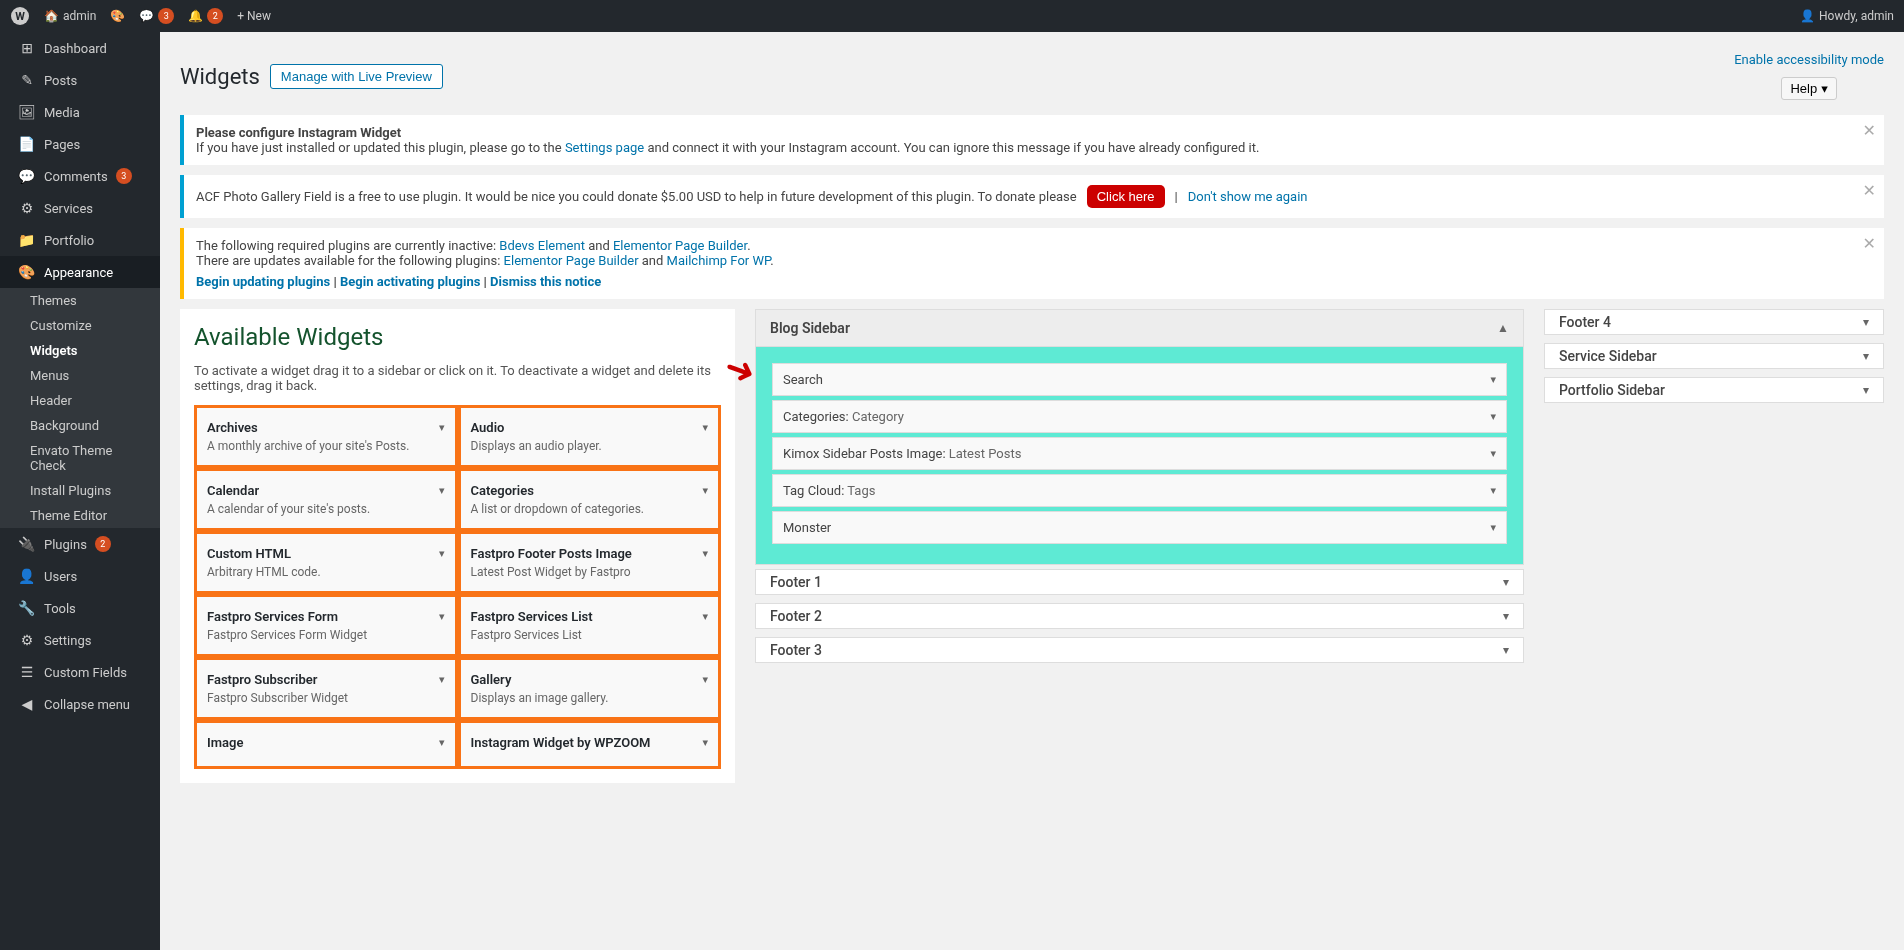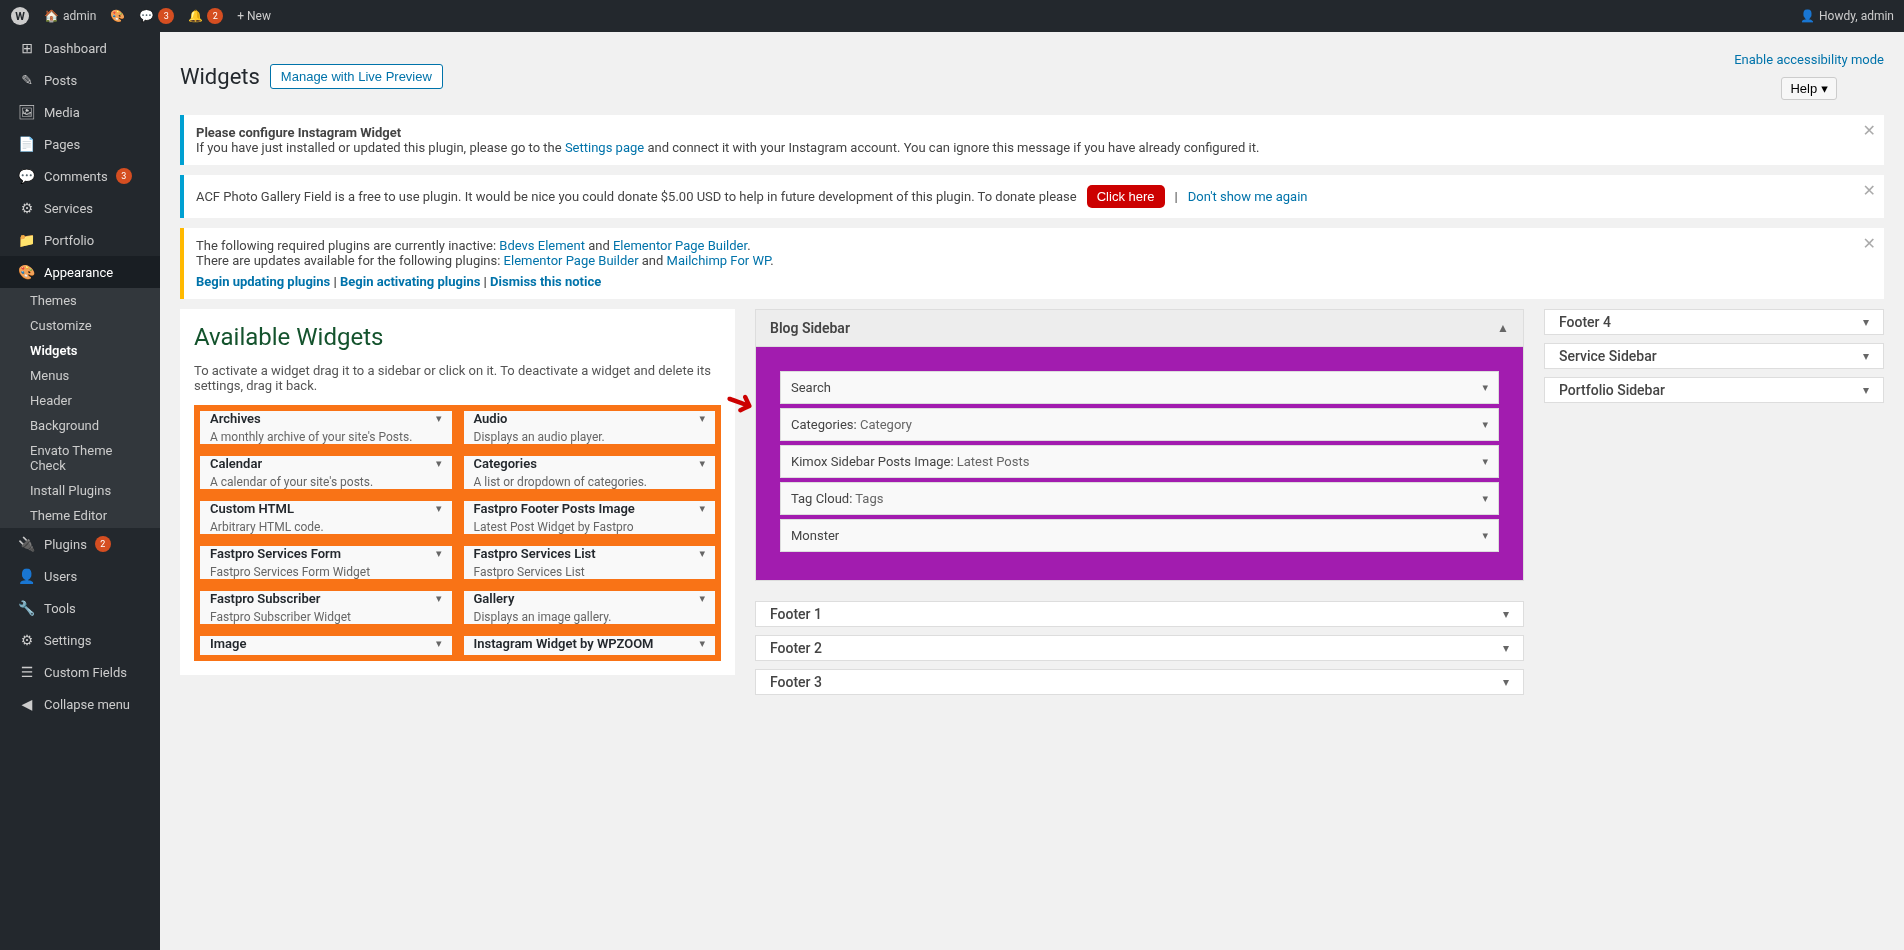--- a/index.html
+++ b/index.html
@@ -137,54 +137,54 @@
       cursor: pointer;
       font-size: 13px;
       display: inline-block;
     }
     .widgets-grid {
       display: grid;
       grid-template-columns: 1fr 1fr;
       gap: 0;
     }
     .widget-item {
-      border: 6px solid #f97316;
-      padding: 0 10px;
+      border: 3px solid #f97316;
+      padding: 12px 10px;
       cursor: pointer;
       background: #f9f9f9;
     }
     .widget-header {
       display: flex;
       align-items: center;
       justify-content: space-between;
       margin-bottom: 4px;
     }
     .widget-name { font-size: 13px; font-weight: 600; color: #23282d; }
     .widget-desc { font-size: 12px; color: #666; }
     .widget-arrow { color: #666; font-size: 11px; }
 
     
     .blog-sidebar-container {
-      background: #a21caf;
+      background: #5eead4;
       border: 1px solid #ddd;
-      margin-bottom: 20px;
+      margin-bottom: 4px;
     }
     .sidebar-header {
       background: #ededed;
       padding: 10px 14px;
       display: flex;
       align-items: center;
       justify-content: space-between;
       cursor: pointer;
       border-bottom: 1px solid #ddd;
       font-size: 14px;
       font-weight: 600;
     }
     .sidebar-header .chevron { font-size: 12px; color: #666; }
-    .sidebar-items { padding: 24px; }
+    .sidebar-items { padding: 16px; }
     .sidebar-widget {
       border: 1px solid #ddd;
       background: #f9f9f9;
       padding: 8px 10px;
       margin-bottom: 4px;
       display: flex;
       align-items: center;
       justify-content: space-between;
       cursor: pointer;
       font-size: 13px;

